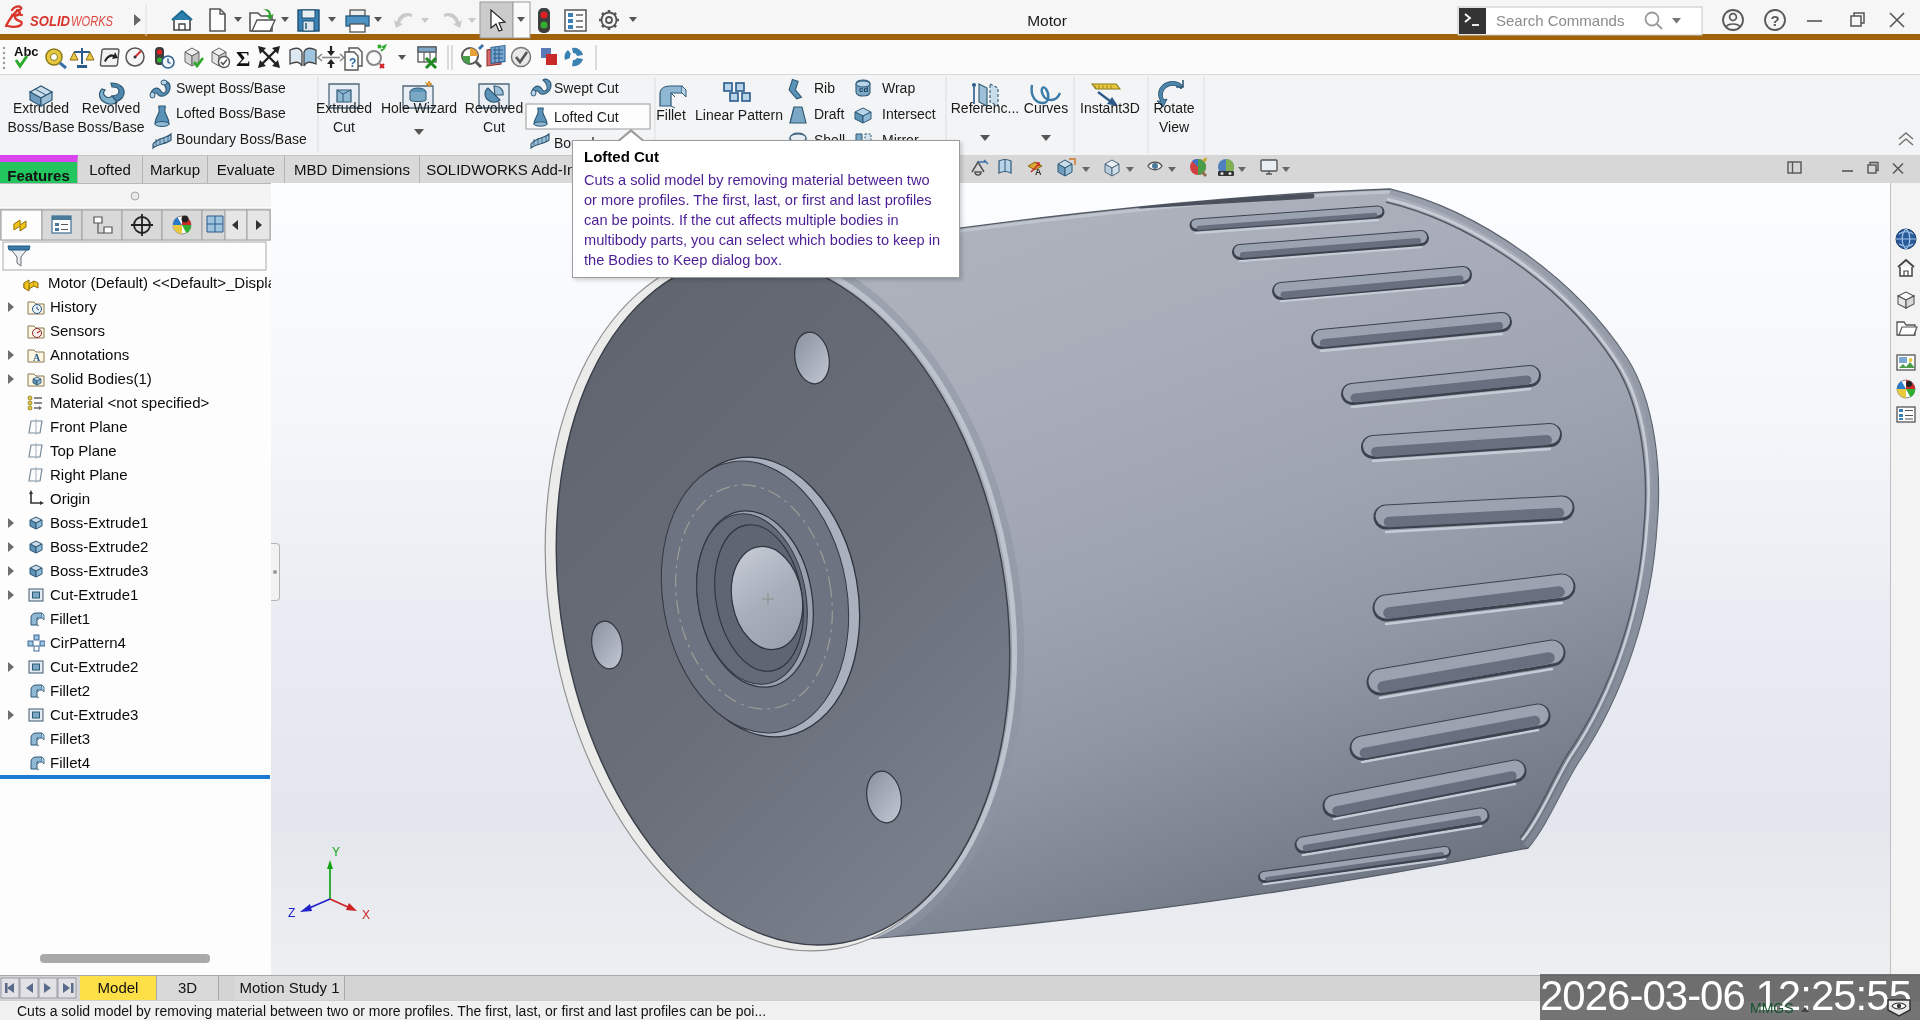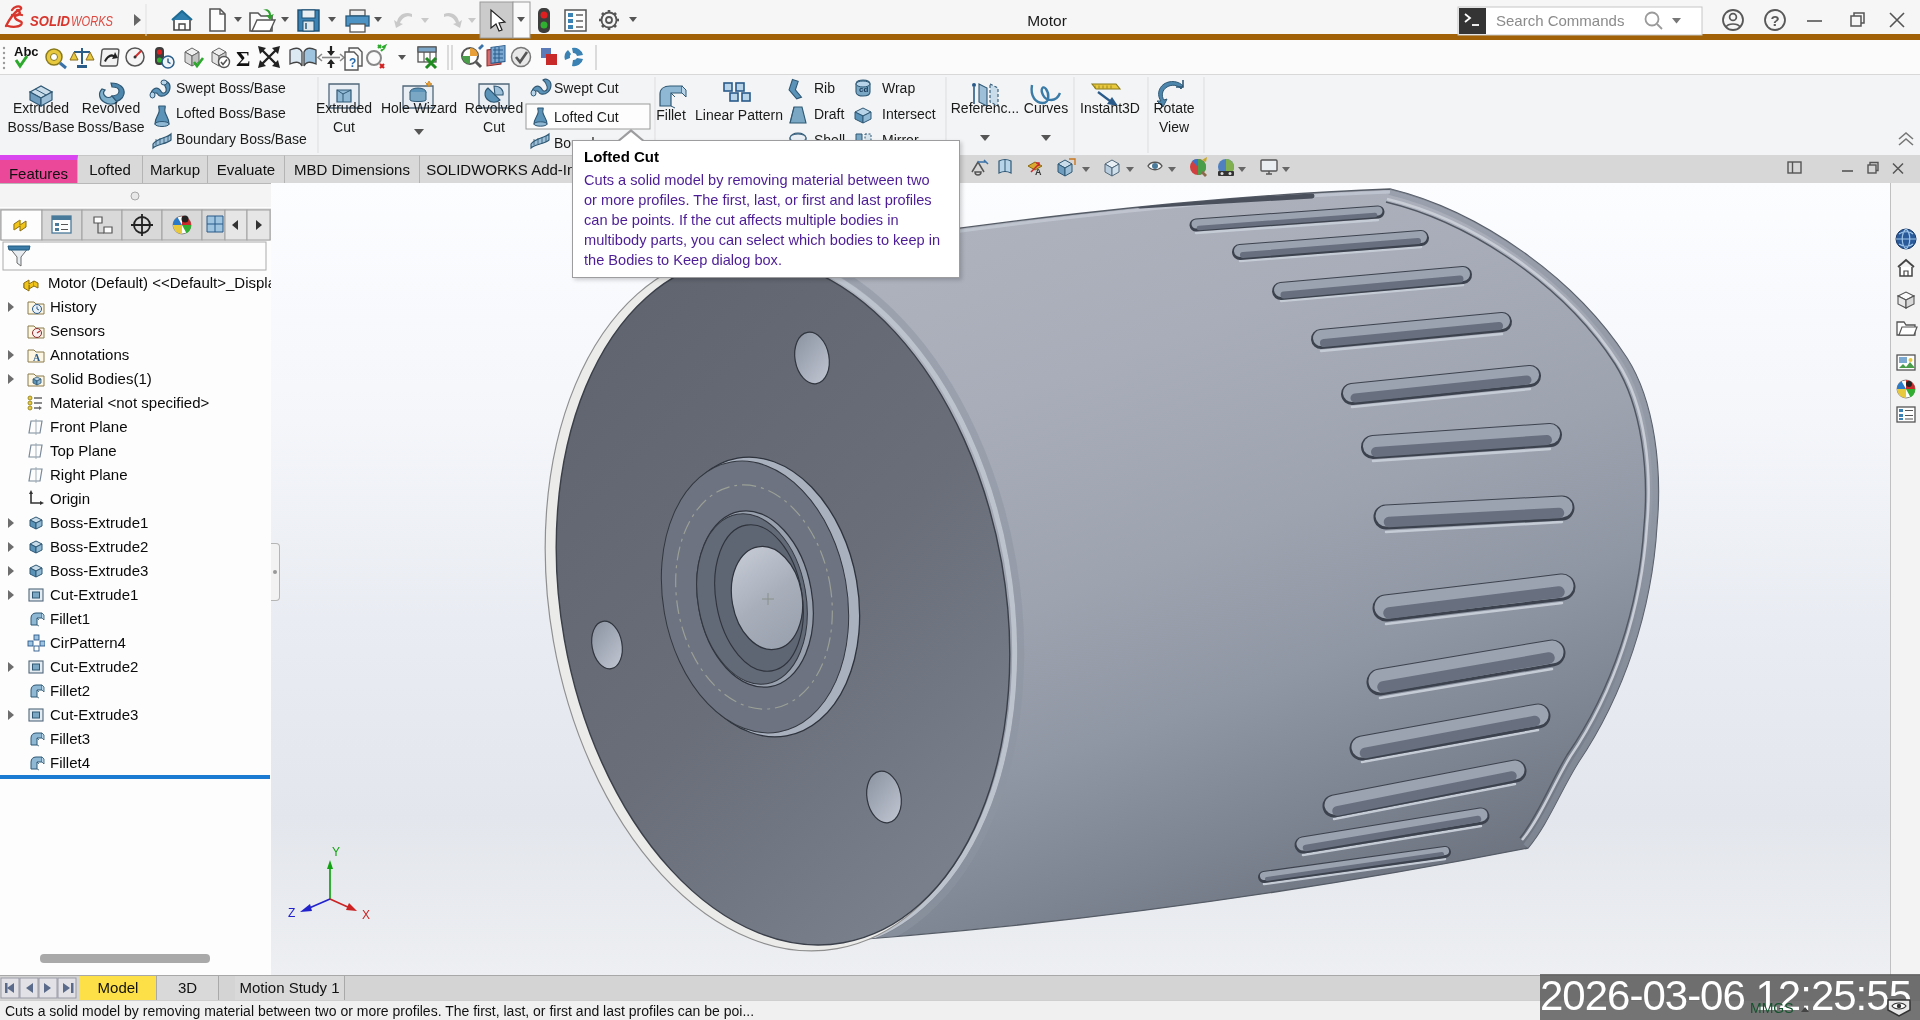--- a/index.html
+++ b/index.html
@@ -4,28 +4,28 @@
 *{margin:0;padding:0;box-sizing:border-box}
 html,body{width:1920px;height:1020px;overflow:hidden;font-family:"Liberation Sans",sans-serif;background:#fff}
 #titlebar{position:absolute;left:0;top:0;width:1920px;height:40px;background:#f6f6f6;border-bottom:6px solid #a16207}
 #row2{position:absolute;left:0;top:40px;width:1920px;height:35px;background:#fbfbfb;border-bottom:1px solid #d8d8d8}
 #ribbon{position:absolute;left:0;top:75px;width:1920px;height:80px;background:#f3f4f5}
 #tabrow{position:absolute;left:0;top:155px;width:1920px;height:28px;background:#d7d7d7}
 #leftpanel{position:absolute;left:0;top:183px;width:271px;height:792px;background:#f6f6f6;border-right:1px solid #b7b7b7}
 #viewport{position:absolute;left:271px;top:183px;width:1619px;height:792px}
 #taskpane{position:absolute;left:1890px;top:183px;width:30px;height:792px;background:#f3f3f3;border-left:1px solid #c0c0c0}
 #bottomtabs{position:absolute;left:0;top:975px;width:1920px;height:25px;background:#d4d4d4;border-top:1px solid #a8a8a8}
-#statusbar{position:absolute;left:0;top:1000px;width:1920px;height:20px;background:#f0f0f0;border-top:1px solid #cfcfcf;font-size:14px;color:#111;line-height:20px;padding-left:5px}
+#statusbar{position:absolute;left:0;top:1000px;width:1920px;height:20px;background:#f0f0f0;border-top:1px solid #cfcfcf;font-size:14px;color:#111;line-height:20px;padding-left:17px}
 #tooltip{position:absolute;left:572px;top:140px;width:388px;height:138px;background:#fff;border:1px solid #9d9da0;box-shadow:2px 2px 4px rgba(0,0,0,.18);z-index:50;padding:7px 10px 0 11px}
 #tooltip h4{font-size:15px;color:#000;margin-bottom:5px}
 #tooltip p{font-size:14.6px;color:#4c1d95;line-height:20px}
 #notch{position:absolute;left:620px;top:132px;width:0;height:0;border-left:11px solid transparent;border-right:11px solid transparent;border-bottom:9px solid #fff;z-index:51}
 #timestamp{position:absolute;left:1540px;top:974px;width:380px;height:46px;background:rgba(88,88,88,0.82);color:#fff;font-size:42px;z-index:60;text-align:left;letter-spacing:-1px;line-height:44px;white-space:nowrap}
 .tab{position:absolute;top:0;height:28px;background:#d9d9d9;border-right:1px solid #b4b4b4;border-top:1px solid #c6c6c6;font-size:15px;color:#111;text-align:center;line-height:27px}
-.tab.active{background:#ec4899;font-weight:normal;border-top:5px solid #d946ef}
+.tab.active{background:#22c55e;font-weight:bold;border-top:7px solid #d946ef}
 .treerow{position:absolute;left:0;width:269px;height:24px;font-size:15px;color:#0a0a0a;line-height:24px;white-space:nowrap}
 .treerow .arr{position:absolute;left:8px;top:7px;width:0;height:0;border-top:5px solid transparent;border-bottom:5px solid transparent;border-left:6px solid #6d6d6d}
 .treerow .lbl{position:absolute;left:50px;top:0}
 .btab{position:absolute;top:0;height:24px;background:#d9d9d9;border-right:1px solid #a9a9a9;font-size:15px;color:#111;text-align:center;line-height:23px}
 .btab.active{background:#fde047;font-weight:normal}
 </style></head>
 <body>
 <div id="titlebar">
 <svg width="1920" height="40">
 

